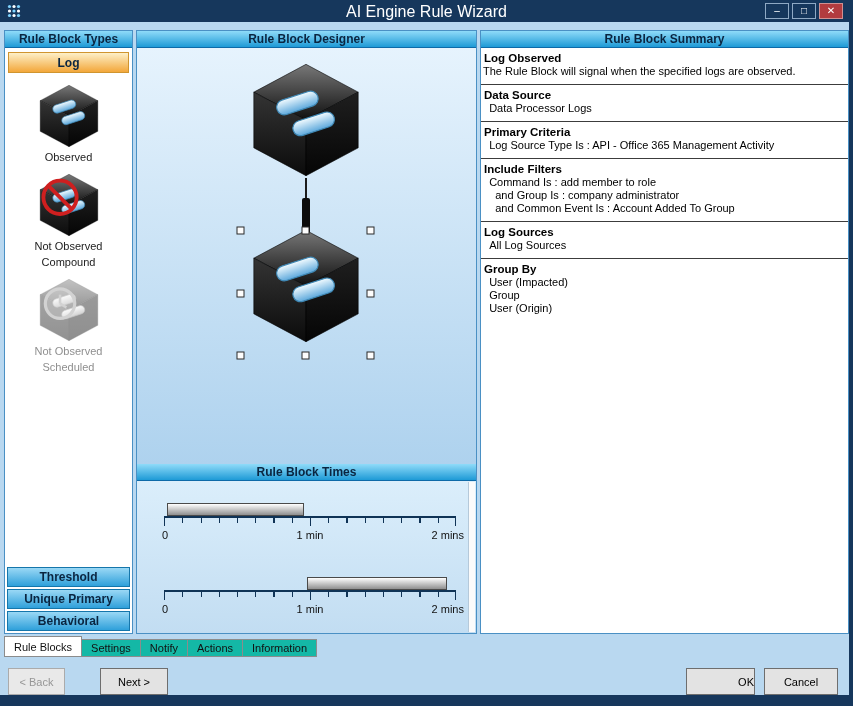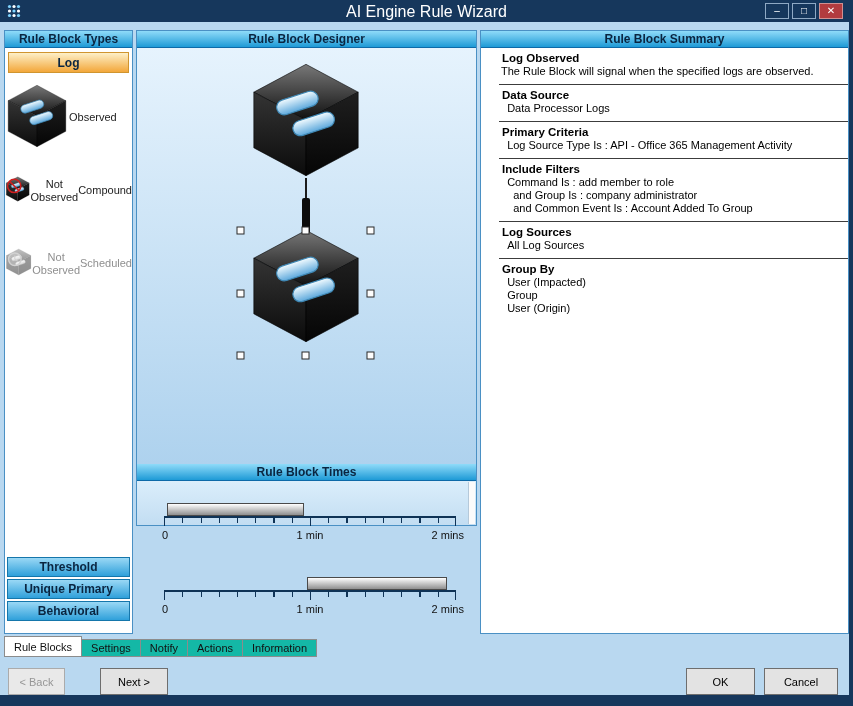--- a/index.html
+++ b/index.html
@@ -21,33 +21,33 @@
   .panel-header { height:17px; flex:0 0 17px; background:linear-gradient(#8fdbf9,#1e9ad6);
                   border-bottom:1px solid #0d6aa8; color:#0a2540; font-weight:bold; font-size:12px;
                   text-align:center; line-height:16px; }
 
   
   .left-panel { position:absolute; left:4px; top:30px; width:129px; height:604px; background:#ffffff;
                 border:1px solid #4a90c4; display:flex; flex-direction:column; }
   .log-btn { margin:4px 3px 2px; height:21px; flex:0 0 21px; background:linear-gradient(#fdf0c8,#f3a73a);
              border:1px solid #d0952f; font-weight:bold; font-size:12px; color:#0a2540;
              font-family:"Liberation Sans",sans-serif; cursor:pointer; }
-  .type-item { display:flex; flex-direction:row; align-items:center; margin-top:9px; cursor:pointer; }
+  .type-item { display:flex; flex-direction:column; align-items:center; margin-top:9px; cursor:pointer; }
   .type-label { font-size:11px; color:#222; margin-top:3px; text-align:center; line-height:13px; }
   .type-item.disabled { cursor:default; }
   .type-item.disabled .type-label { color:#8f8f8f; }
   svg.disabled-icon { filter: grayscale(1) opacity(0.45); }
   .left-spacer { flex:1 1 auto; }
   .blue-btn { margin:1px 2px; height:20px; flex:0 0 20px; background:linear-gradient(#9ad8f5,#2fa0da);
               border:1px solid #1576ab; font-weight:bold; font-size:12px; color:#0a2540;
               font-family:"Liberation Sans",sans-serif; cursor:pointer; }
-  .blue-btn:last-child { margin-bottom:12px; }
-
-  
-  .mid-panel { position:absolute; left:136px; top:30px; width:341px; height:496px;
+  .blue-btn:last-child { margin-bottom:2px; }
+
+  
+  .mid-panel { position:absolute; left:136px; top:30px; width:341px; height:604px;
                border:1px solid #4a90c4; display:flex; flex-direction:column; background:#cfe6f8; }
   .canvas { position:relative; flex:0 0 416px; background:linear-gradient(#e6f3fd,#aed2ee); overflow:hidden; }
   .times-area { position:relative; flex:1 1 auto; background:linear-gradient(#dbeefb,#c2ddf2); }
 
   .slider { position:absolute; left:27px; width:292px; height:46px; }
   .slider-bar { position:absolute; top:0; height:13px; background:linear-gradient(#ffffff,#8f8f8f);
                 border:1px solid #4a4a4a; cursor:pointer; }
   .slider-track { position:absolute; top:13px; left:0; right:0; height:2px; background:#0f3356; }
   .slider-ticks { position:absolute; top:15px; left:0; right:0; height:5px;
                   background:repeating-linear-gradient(90deg,#0f3356 0 1px,transparent 1px 18.25px); }
@@ -55,39 +55,39 @@
   .slider-labels { position:absolute; top:26px; left:0; right:0; height:14px; font-size:11px; color:#111; }
   .sl0 { position:absolute; left:-2px; }
   .sl1 { position:absolute; left:50%; transform:translateX(-50%); }
   .sl2 { position:absolute; right:-8px; }
   .times-scrollbar { position:absolute; right:1px; top:1px; bottom:1px; width:7px;
                      background:#fbfbfb; border-left:1px solid #b5c9da; }
 
   
   .right-panel { position:absolute; left:480px; top:30px; width:369px; height:604px; background:#ffffff;
                  border:1px solid #4a90c4; display:flex; flex-direction:column; }
-  .summary-content { flex:1 1 auto; overflow:hidden;padding-left:18px; }
+  .summary-content { flex:1 1 auto; overflow:hidden; }
   .summary-section { padding:4px 6px 6px 2px; border-bottom:1px solid #3c3c3c; font-size:11px; color:#000; }
   .summary-section:last-child { border-bottom:none; }
   .summary-title { font-weight:bold; font-size:11.5px; margin-bottom:1px; padding-left:1px; }
   .summary-line { white-space:pre-wrap; line-height:13px; }
 
   
   .tabstrip { position:absolute; left:4px; top:636px; height:21px; display:flex; align-items:flex-end; }
   .tab { background:#14b8a6; border:1px solid #8c8c8c; margin-left:-1px; padding:2px 9px 3px;
          font-size:11px; height:18px; cursor:pointer; color:#111; }
   .tab.active { background:#ffffff; height:21px; padding-top:4px; position:relative; z-index:2; margin-left:0; }
 
   
   .btn { position:absolute; top:668px; height:27px; background:#e3e3e3; border:1px solid #6e6e6e;
          font-size:11px; text-align:center; font-family:"Liberation Sans",sans-serif; cursor:pointer; color:#000; }
   .btn.disabled { color:#969696; border-color:#ababab; background:#e9e9e9; cursor:default; }
   .btn-back   { left:8px;   width:57px; }
   .btn-next   { left:100px; width:68px; }
-  .btn-ok     { left:686px; width:69px; }
+  .btn-ok     { left:686px; width:69px;text-align:right; }
   .btn-cancel { left:764px; width:74px; }
 
   
   .edge-right  { position:absolute; right:0; top:0; width:4px; height:100%; background:#16375c; }
   .edge-bottom { position:absolute; left:0; bottom:0; width:100%; height:11px; background:#16375c; }
 </style>
 </head>
 <body>
 
 <svg width="0" height="0" style="position:absolute" aria-hidden="true">

